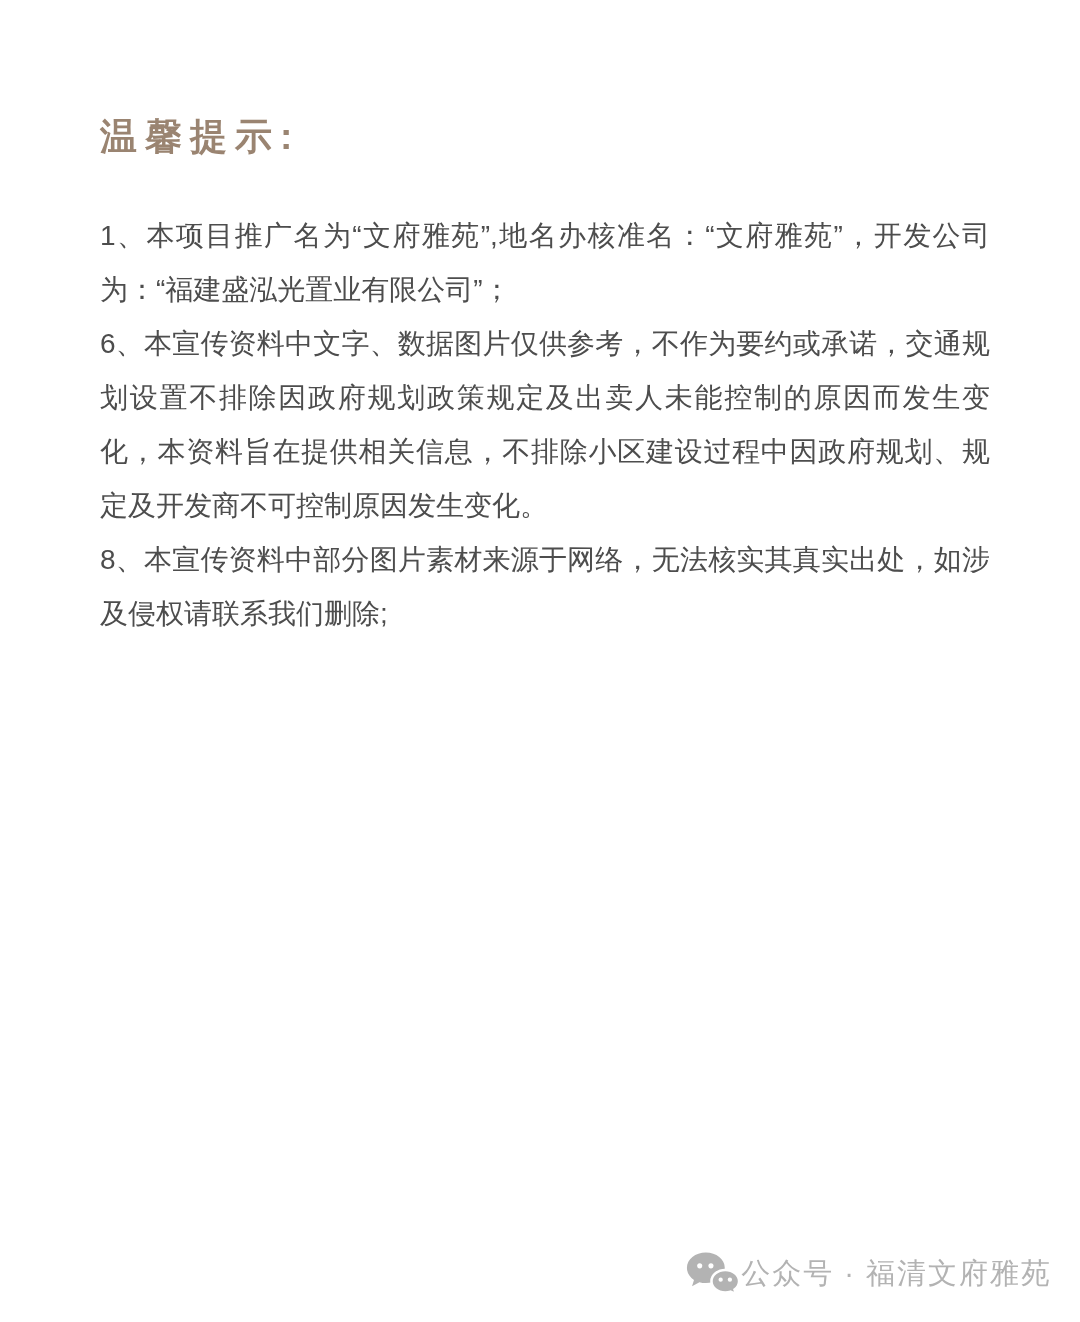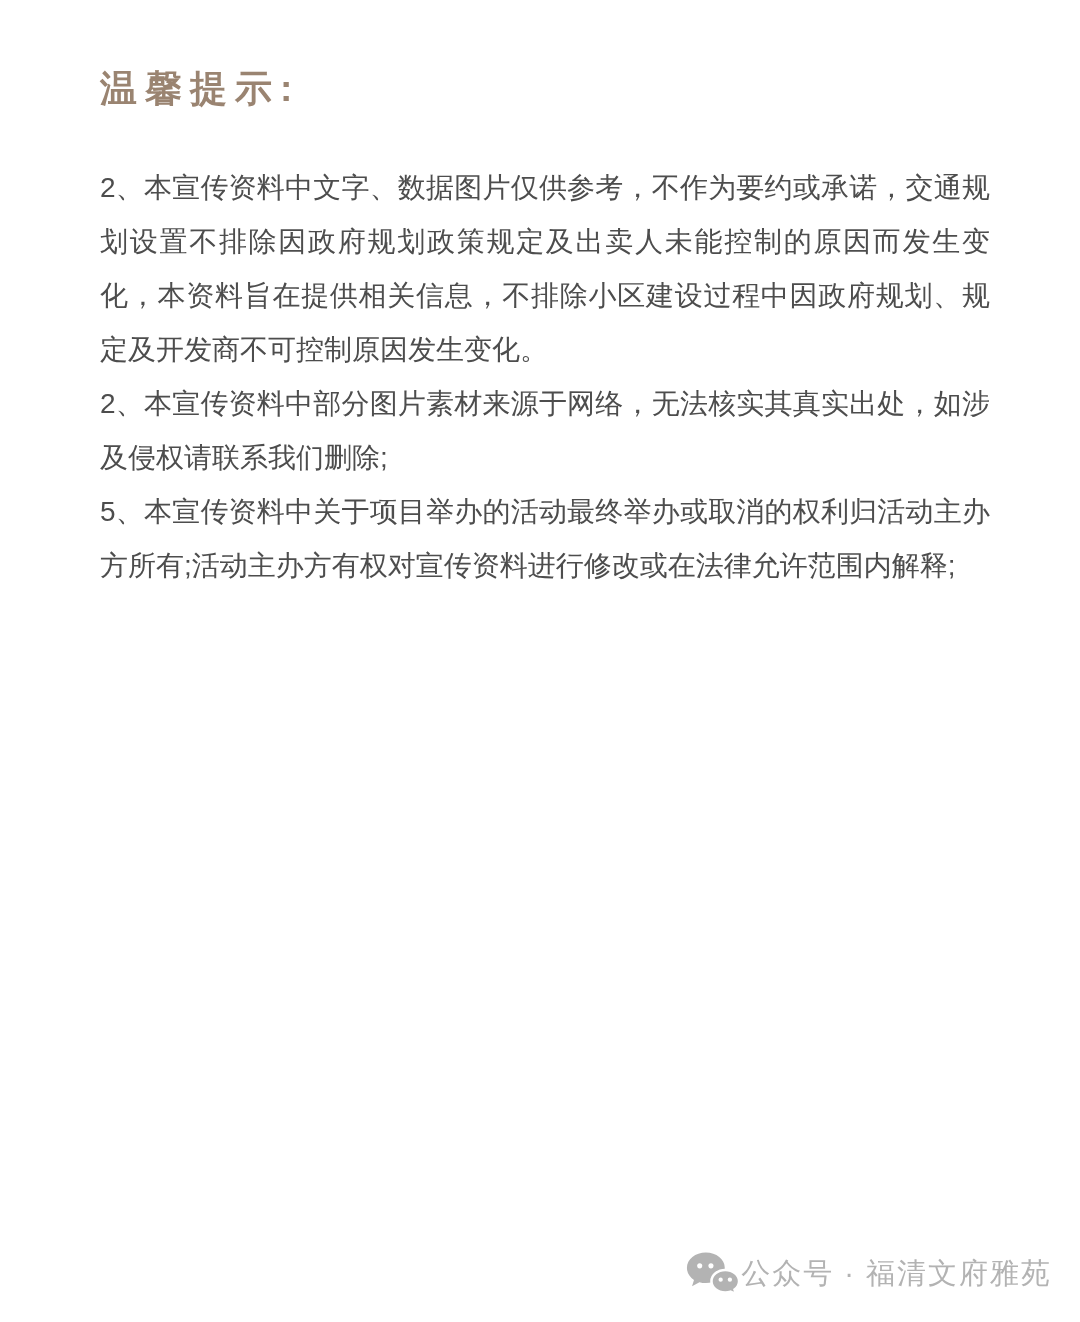--- a/index.html
+++ b/index.html
@@ -2,21 +2,21 @@
 <html lang="zh"><head>
 <meta charset="utf-8">
 <style>
   html, body { margin: 0; padding: 0; background: #ffffff; }
   .page {
     position: relative;
     width: 1080px;
     height: 1322px;
     background: #ffffff;
     box-sizing: border-box;
-    padding: 68px 90px 0 100px;
+    padding: 116px 90px 0 100px;
     font-family: "Liberation Sans", "DejaVu Sans", sans-serif;
     overflow: hidden;
   }
   .title {
     margin: 0;
     font-size: 37px;
     line-height: 1.15;
     font-weight: 700;
     letter-spacing: 8px;
     color: #9a8471;
@@ -47,23 +47,23 @@
   .wx-icon svg { display: block; }
 </style>
 </head>
 <body>
 
 <div class="page">
 
   <h1 class="title">温馨提示:</h1>
 
   <div class="notice">
-    <p>2、本宣传资料中文字、数据图片仅供参考，不作为要约或承诺，交通规划设置不排除因政府规划政策规定及出卖人未能控制的原因而发生变化，本资料旨在提供相关信息，不排除小区建设过程中因政府规划、规定及开发商不可控制原因发生变化。</p>
-    <p>2、本宣传资料中部分图片素材来源于网络，无法核实其真实出处，如涉及侵权请联系我们删除;</p>
-    <p>5、本宣传资料中关于项目举办的活动最终举办或取消的权利归活动主办方所有;活动主办方有权对宣传资料进行修改或在法律允许范围内解释;</p>
+    <p>1、本项目推广名为“文府雅苑”,地名办核准名：“文府雅苑”，开发公司为：“福建盛泓光置业有限公司”；</p>
+    <p>6、本宣传资料中文字、数据图片仅供参考，不作为要约或承诺，交通规划设置不排除因政府规划政策规定及出卖人未能控制的原因而发生变化，本资料旨在提供相关信息，不排除小区建设过程中因政府规划、规定及开发商不可控制原因发生变化。</p>
+    <p>8、本宣传资料中部分图片素材来源于网络，无法核实其真实出处，如涉及侵权请联系我们删除;</p>
   </div>
 
   <div class="footer">
     <span class="wx-icon">
       <svg width="56" height="45" viewBox="0 0 108 88" xmlns="http://www.w3.org/2000/svg">
         <path fill="#b3b3b3" d="M40 3C19.5 3 3 16.4 3 33c0 9.5 5.4 18 13.8 23.5L13 69l14.5-8c4 1.1 8.2 1.7 12.5 1.7 20.5 0 37-13.4 37-30S60.5 3 40 3z"></path>
         <circle fill="#ffffff" cx="28" cy="29" r="5"></circle>
         <circle fill="#ffffff" cx="50" cy="29" r="5"></circle>
         <path fill="#b3b3b3" stroke="#ffffff" stroke-width="5" d="M78 37c-14.9 0-27 9.85-27 22s12.1 22 27 22c3.6 0 7-.55 10.1-1.55L99 84l-2.9-8.8C102.3 71.1 105 65.3 105 59c0-12.15-12.1-22-27-22z"></path>
         <circle fill="#ffffff" cx="69" cy="56" r="4.2"></circle>

